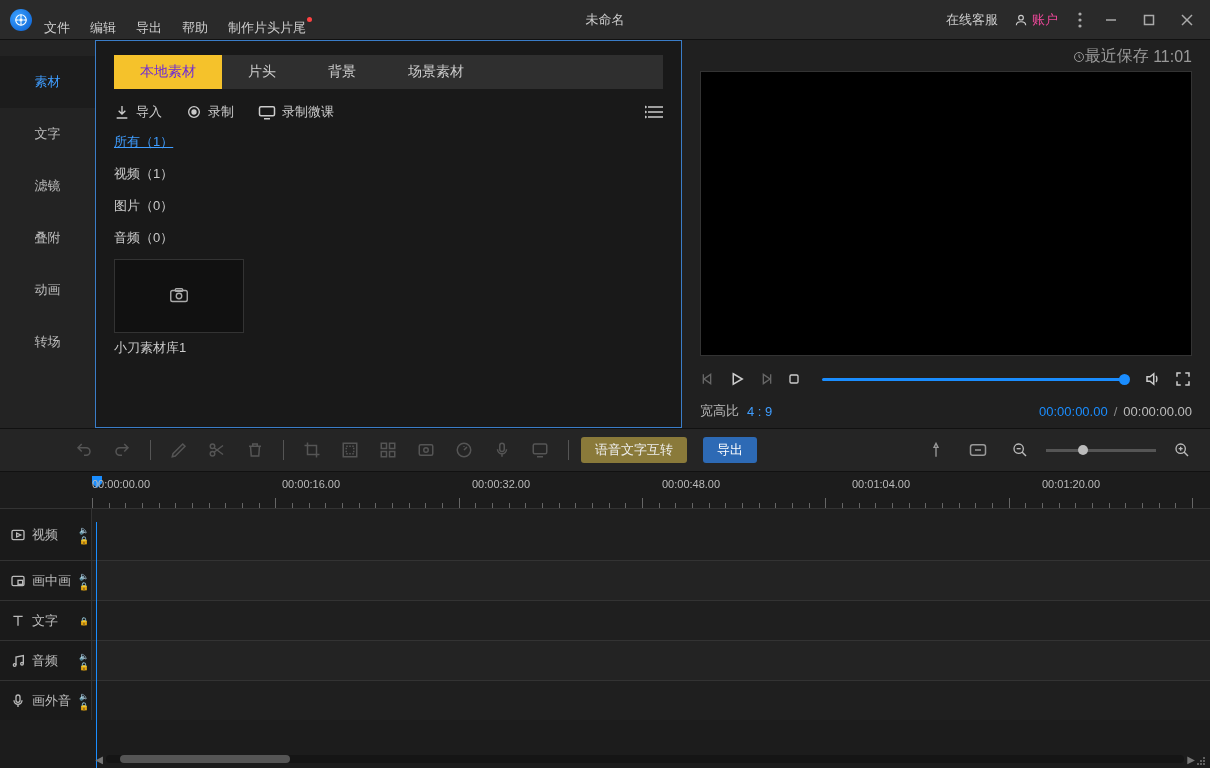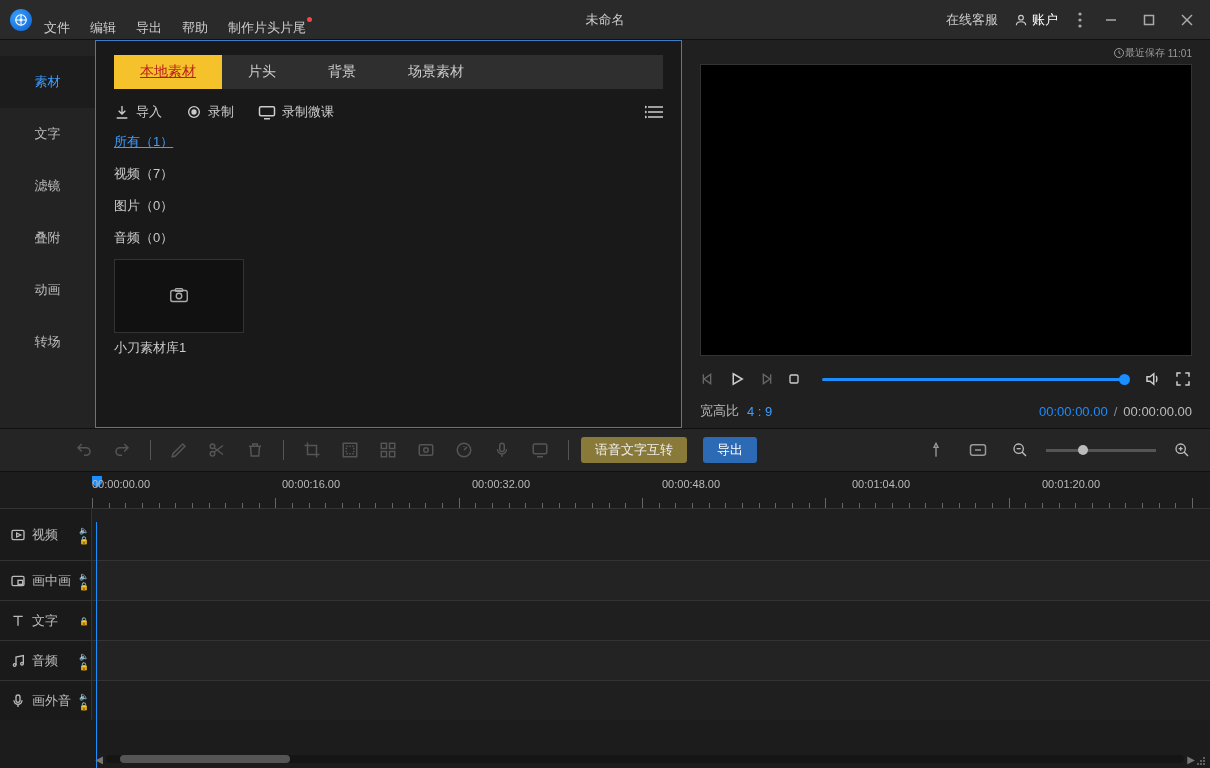--- a/index.html
+++ b/index.html
@@ -9,47 +9,47 @@
   
   .titlebar { height: 40px; background: #2a2a2a; display: flex; align-items: center; padding: 0 10px; border-bottom: 1px solid #111; position: relative; }
   .logo { width: 22px; height: 22px; border-radius: 50%; background: radial-gradient(circle at 35% 35%, #39a0ff 0%, #0a5ecf 100%); display: flex; align-items: center; justify-content: center; margin-right: 12px; }
   .logo svg { width: 14px; height: 14px; }
   .menu { display: flex; gap: 20px; margin-top: 16px; }
   .menu-item { cursor: pointer; font-size: 13px; color: #ccc; position: relative; }
   .menu-item.red-dot::after { content: ""; position: absolute; top: -2px; right: -6px; width: 5px; height: 5px; background: #ff4242; border-radius: 50%; }
   .title-center { position: absolute; left: 50%; transform: translateX(-50%); color: #ccc; }
   .title-right { margin-left: auto; display: flex; align-items: center; gap: 12px; }
   .title-right .txt { color: #ccc; cursor: pointer; font-size: 13px; }
-  .title-right .icn { cursor: pointer; color: #ffffff; display: flex; align-items: center; padding: 4px; }
+  .title-right .icn { cursor: pointer; color: #ec4899; display: flex; align-items: center; padding: 4px; }
   .win-btn { width: 26px; height: 26px; display: flex; align-items: center; justify-content: center; cursor: pointer; color: #aaa; }
 
   
   .main { display: flex; height: 388px; }
   .left-tabs { width: 95px; background: #232323; display: flex; flex-direction: column; padding-top: 16px; }
   .left-tab { height: 52px; display: flex; align-items: center; justify-content: center; color: #bbb; cursor: pointer; font-size: 13px; }
   .left-tab.active { color: #3f9dff; background: #1c1c1c; }
 
   .media-panel { width: 587px; background: #191919; border: 1px solid #3a7dc8; display: flex; flex-direction: column; }
   .media-tabs { display: flex; background: #2f2f2f; margin: 14px 18px 0 18px; height: 34px; }
   .media-tab { padding: 0 26px; display: flex; align-items: center; cursor: pointer; color: #ccc; font-size: 14px; }
-  .media-tab.active { background: #f5c22b; color: #b91c1c; text-decoration: underline; }
+  .media-tab.active { background: #f5c22b; color: #6d28d9; }
   .media-actions { display: flex; align-items: center; gap: 24px; margin: 14px 18px 0 18px; position: relative; }
   .m-action { display: flex; align-items: center; gap: 6px; cursor: pointer; color: #ccc; }
   .m-view { position: absolute; right: 0; cursor: pointer; color: #ccc; }
   .media-filters { display: flex; gap: 14px; margin: 12px 18px 0 18px; flex-direction: column; }
   .m-filter { cursor: pointer; color: #ccc; font-size: 13px; }
   .m-filter.active { color: #3f9dff; text-decoration: underline; }
   .media-grid { display: flex; gap: 20px; padding: 12px 18px; flex-wrap: wrap; }
   .media-item { width: 130px; }
   .media-thumb { width: 130px; height: 74px; background: #111; border: 1px solid #333; display: flex; align-items: center; justify-content: center; color: #888; }
   .media-thumb svg { width: 22px; height: 22px; }
   .media-label { margin-top: 6px; font-size: 13px; color: #ccc; }
 
   .preview-panel { flex: 1; background: #202020; display: flex; flex-direction: column; padding: 6px 18px 8px 18px; }
-  .autosave { align-self: flex-end; color: #999; font-size: 10px; display: flex; align-items: center; }
+  .autosave { align-self: flex-end; color: #999; font-size: 16px; display: flex; align-items: center; }
   .preview-canvas { flex: 1; background: #000; margin: 4px 0 10px 0; border: 1px solid #333; }
   .player-ctrls { display: flex; align-items: center; gap: 12px; height: 26px; }
   .player-ctrls .g { color: #888; }
   .p-btn { cursor: pointer; color: #bbb; display: flex; }
   .seek { flex: 1; height: 3px; background: #1a8dff; border-radius: 2px; position: relative; margin: 0 8px; }
   .seek::after { content: ""; position: absolute; right: -6px; top: -4px; width: 11px; height: 11px; background: #1a8dff; border-radius: 50%; }
   .info-row { display: flex; align-items: center; margin-top: 10px; font-size: 13px; }
   .aspect { color: #bbb; margin-right: 8px; }
   .aspect-val { color: #3f9dff; }
   .time-cur { margin-left: auto; color: #1a8dff; }
@@ -193,21 +193,21 @@
             <line x1="3" y1="7" x2="18" y2="7"></line>
             <line x1="3" y1="12" x2="18" y2="12"></line>
             <circle cx="0.5" cy="2" r="0.5" fill="#ccc"></circle>
             <circle cx="0.5" cy="7" r="0.5" fill="#ccc"></circle>
             <circle cx="0.5" cy="12" r="0.5" fill="#ccc"></circle>
           </svg>
       </div>
     </div>
     <div class="media-filters">
       <span class="m-filter active">所有（1）</span>
-      <span class="m-filter">视频（7）</span>
+      <span class="m-filter">视频（1）</span>
       <span class="m-filter">图片（0）</span>
       <span class="m-filter">音频（0）</span>
     </div>
     <div class="media-grid">
       <div class="media-item">
         <div class="media-thumb">
           <svg viewBox="0 0 24 24" fill="none" stroke="#aaa" stroke-width="1.5">
               <rect x="3" y="6" width="18" height="12" rx="2"></rect>
               <circle cx="12" cy="12" r="3"></circle>
               <rect x="8" y="4" width="8" height="3" rx="1"></rect>

